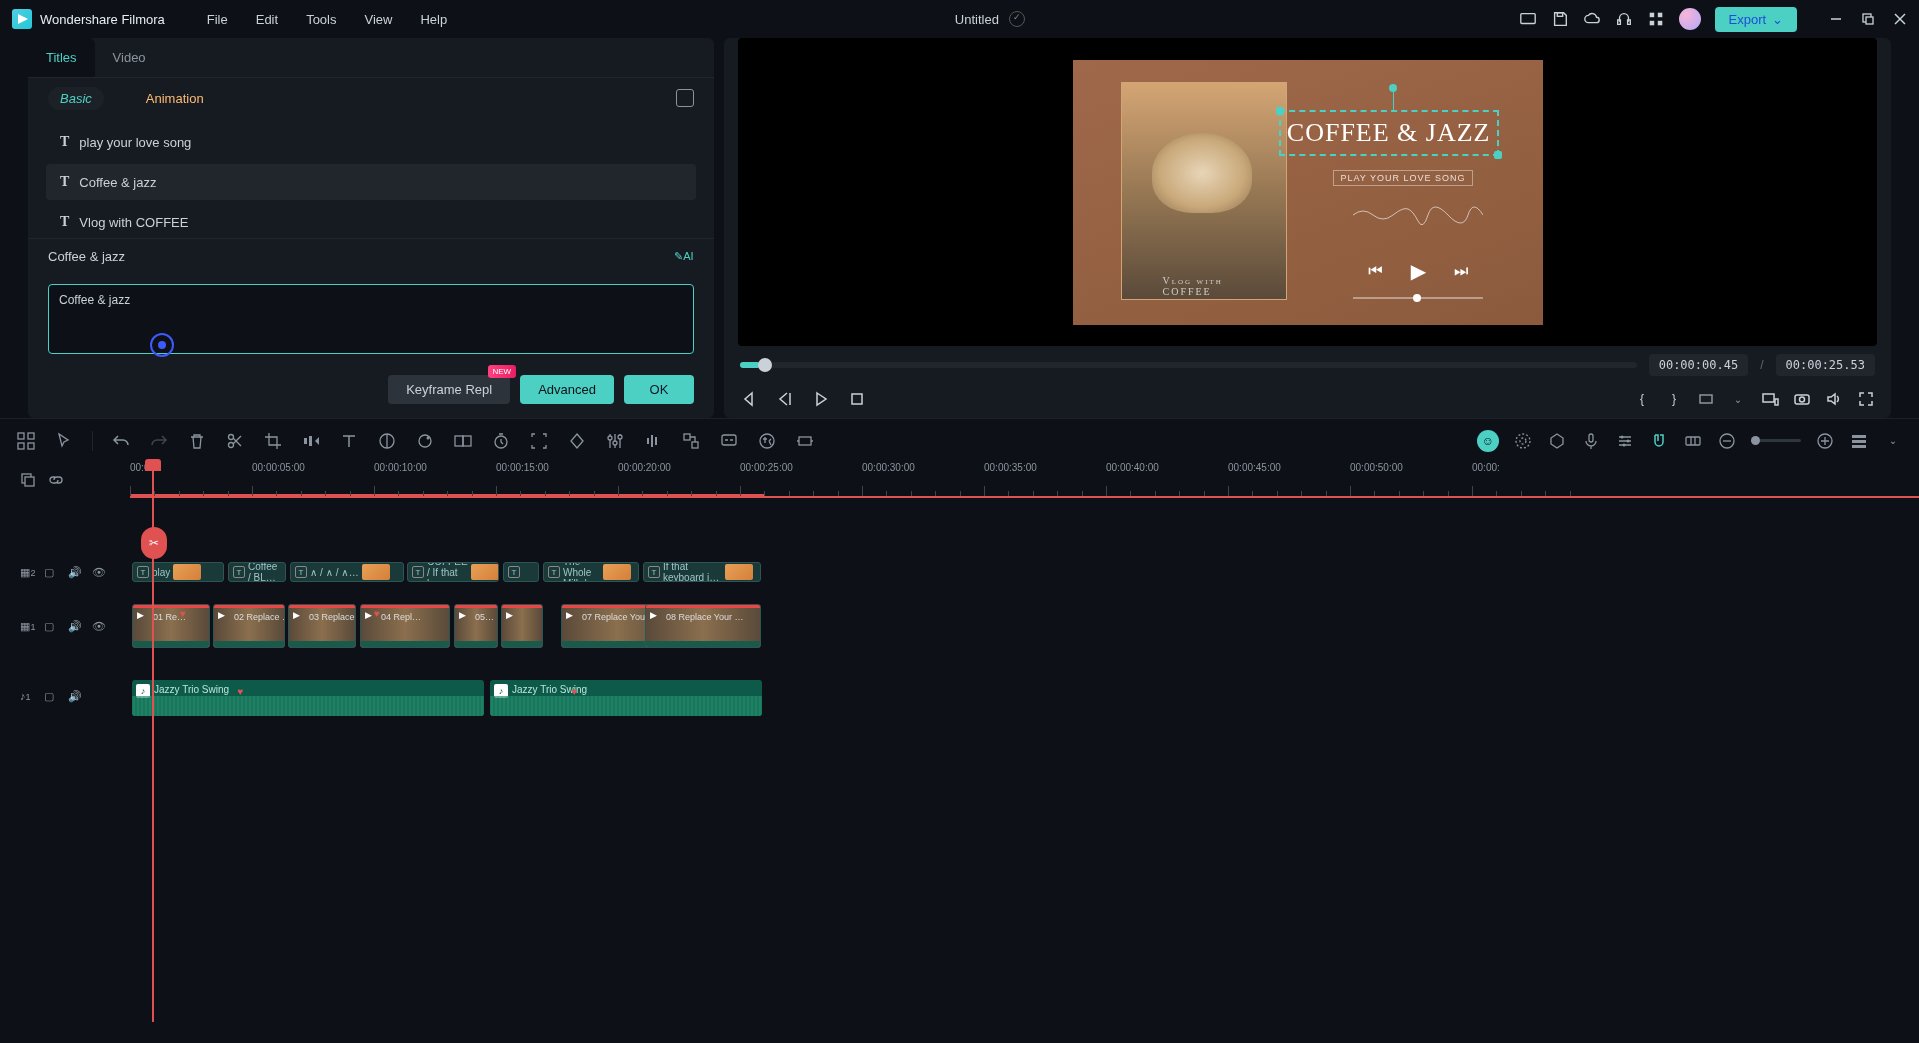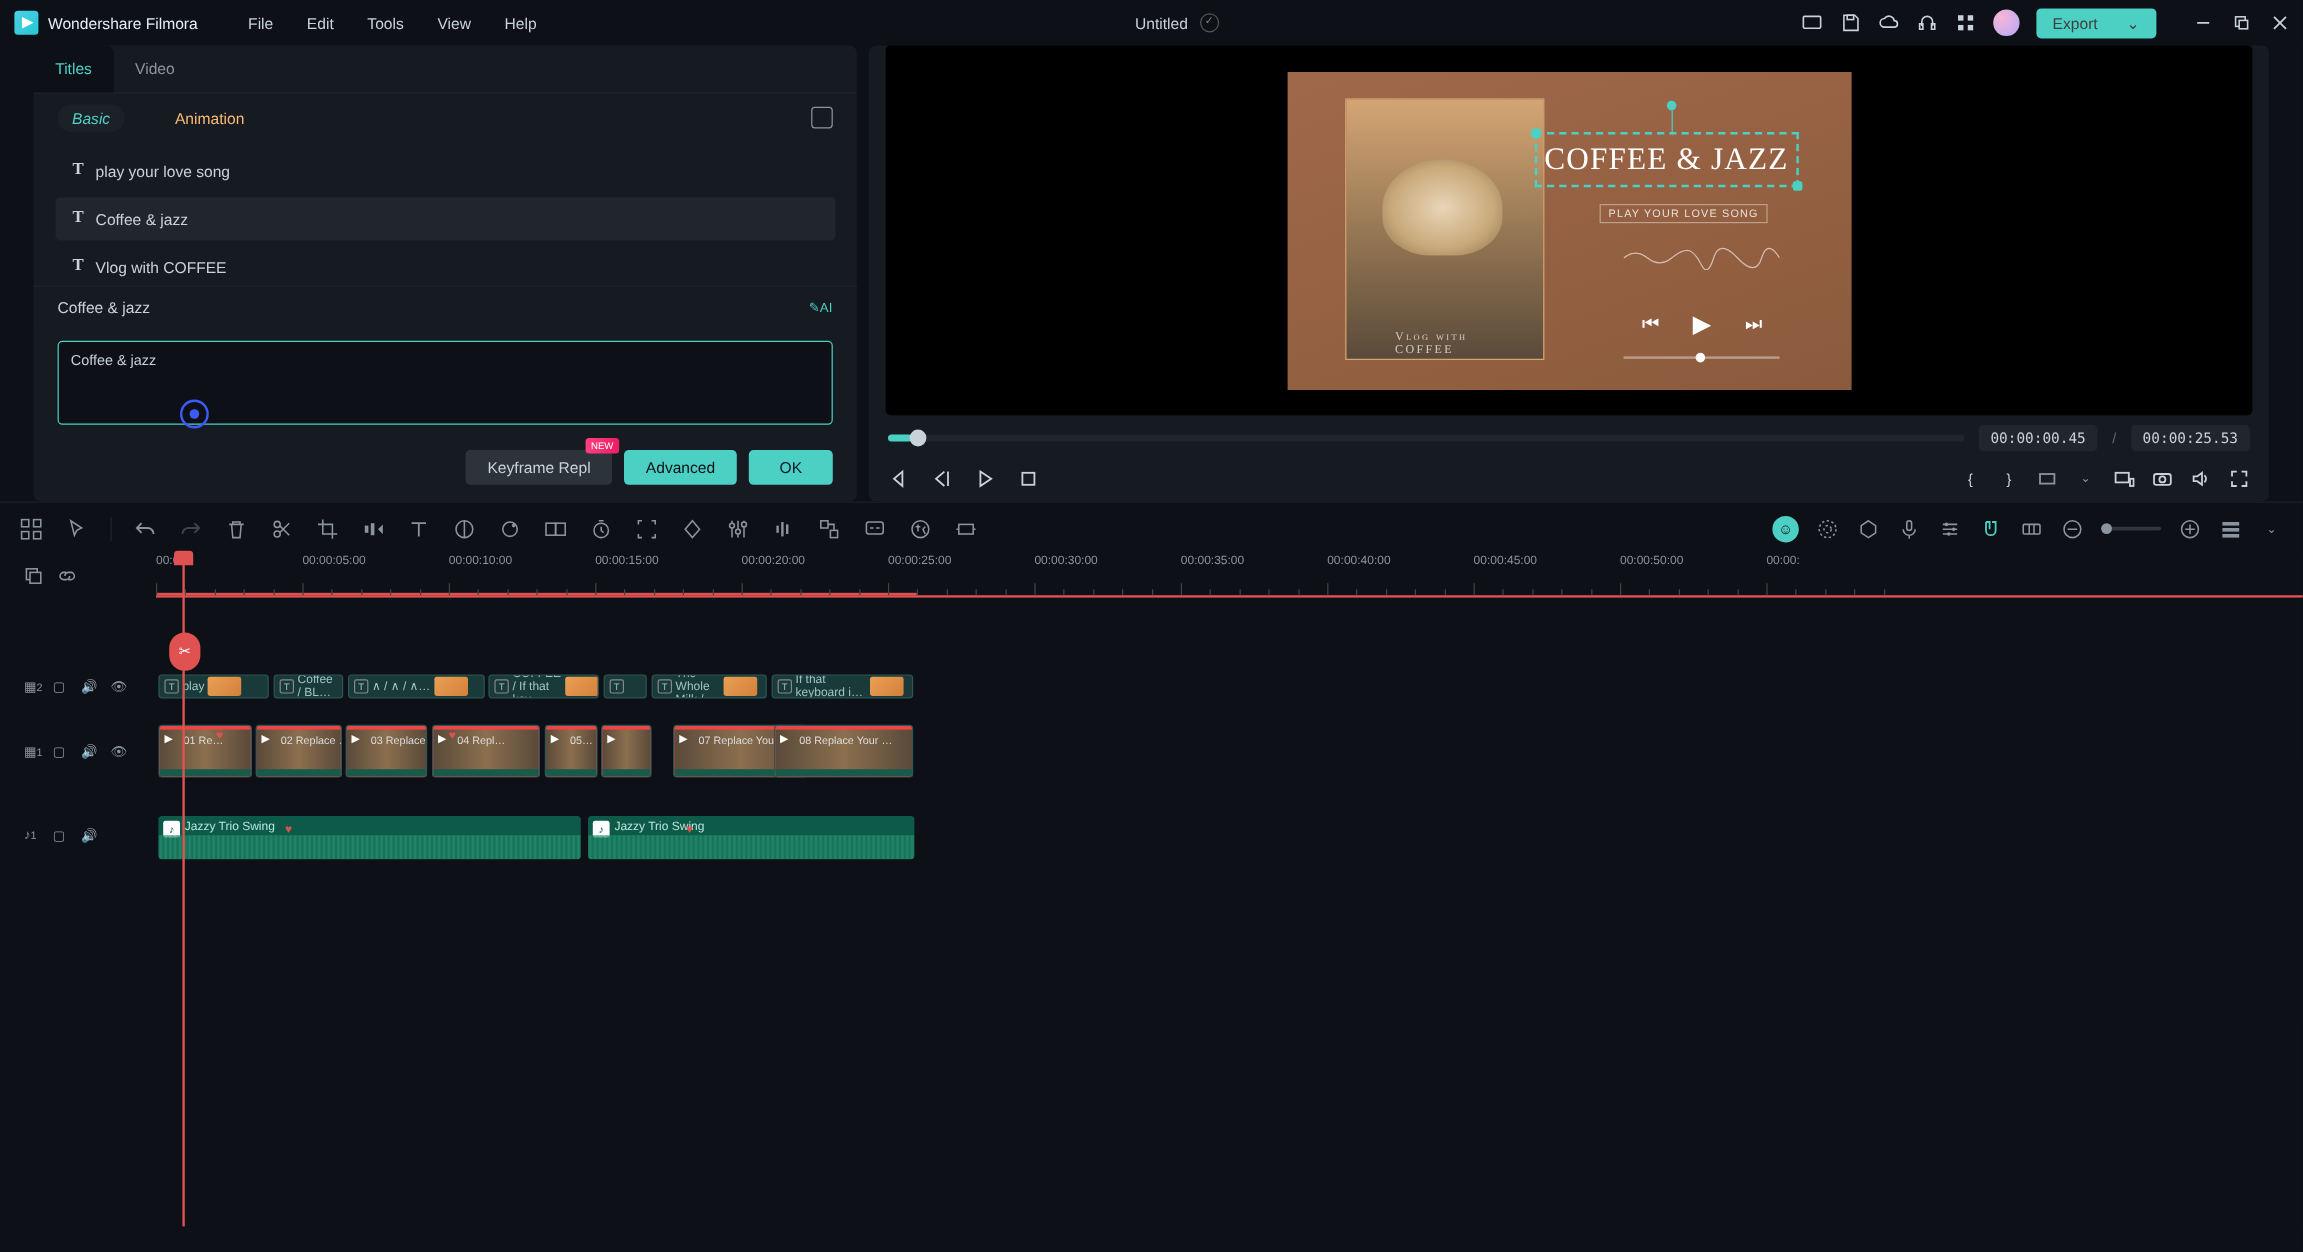--- a/index.html
+++ b/index.html
@@ -11,21 +11,21 @@
 .logo::after { content: ''; position: absolute; width: 10px; height: 10px; background: #fff; clip-path: polygon(0 0, 100% 50%, 0 100%); left: 6px; top: 5px; }
 .app-name { color: #e6edf3; font-size: 13px; margin-right: 28px; }
 .menu-item { color: #c9d1d9; padding: 0 14px; font-size: 13px; cursor: pointer; }
 .title-center { flex: 1; display: flex; justify-content: center; align-items: center; gap: 10px; }
 .title-center-text { color: #c9d1d9; font-size: 13px; }
 .check-icon { width: 16px; height: 16px; border: 1px solid #555; border-radius: 50%; position: relative; }
 .check-icon::after { content: '✓'; position: absolute; font-size: 9px; left: 3px; top: 0; color: #888; }
 .title-right { display: flex; align-items: center; gap: 14px; }
 .title-icon { width: 18px; height: 18px; cursor: pointer; display: flex; align-items: center; justify-content: center; }
 .avatar { width: 22px; height: 22px; border-radius: 50%; background: radial-gradient(circle at 30% 30%, #f8b5d8, #b5a8f8); }
-.export-btn { background: #4dd0c4; color: #404040; padding: 5px 14px; border-radius: 4px; font-size: 13px; display: flex; align-items: center; gap: 24px; cursor: pointer; }
+.export-btn { background: #4dd0c4; color: #1d4ed8; padding: 5px 14px; border-radius: 4px; font-size: 13px; display: flex; align-items: center; gap: 6px; cursor: pointer; }
 .window-controls { display: flex; gap: 18px; margin-left: 18px; }
 .win-ctrl { width: 14px; height: 14px; cursor: pointer; color: #c9d1d9; }
 
 
 .main-area { display: flex; height: 380px; padding: 0 28px; gap: 10px; }
 .left-panel { width: 686px; background: #161b22; border-radius: 6px; display: flex; flex-direction: column; }
 .right-panel { flex: 1; background: #161b22; border-radius: 6px; display: flex; flex-direction: column; }
 
 
 .panel-tabs { display: flex; height: 40px; border-bottom: 1px solid #21262d; }

